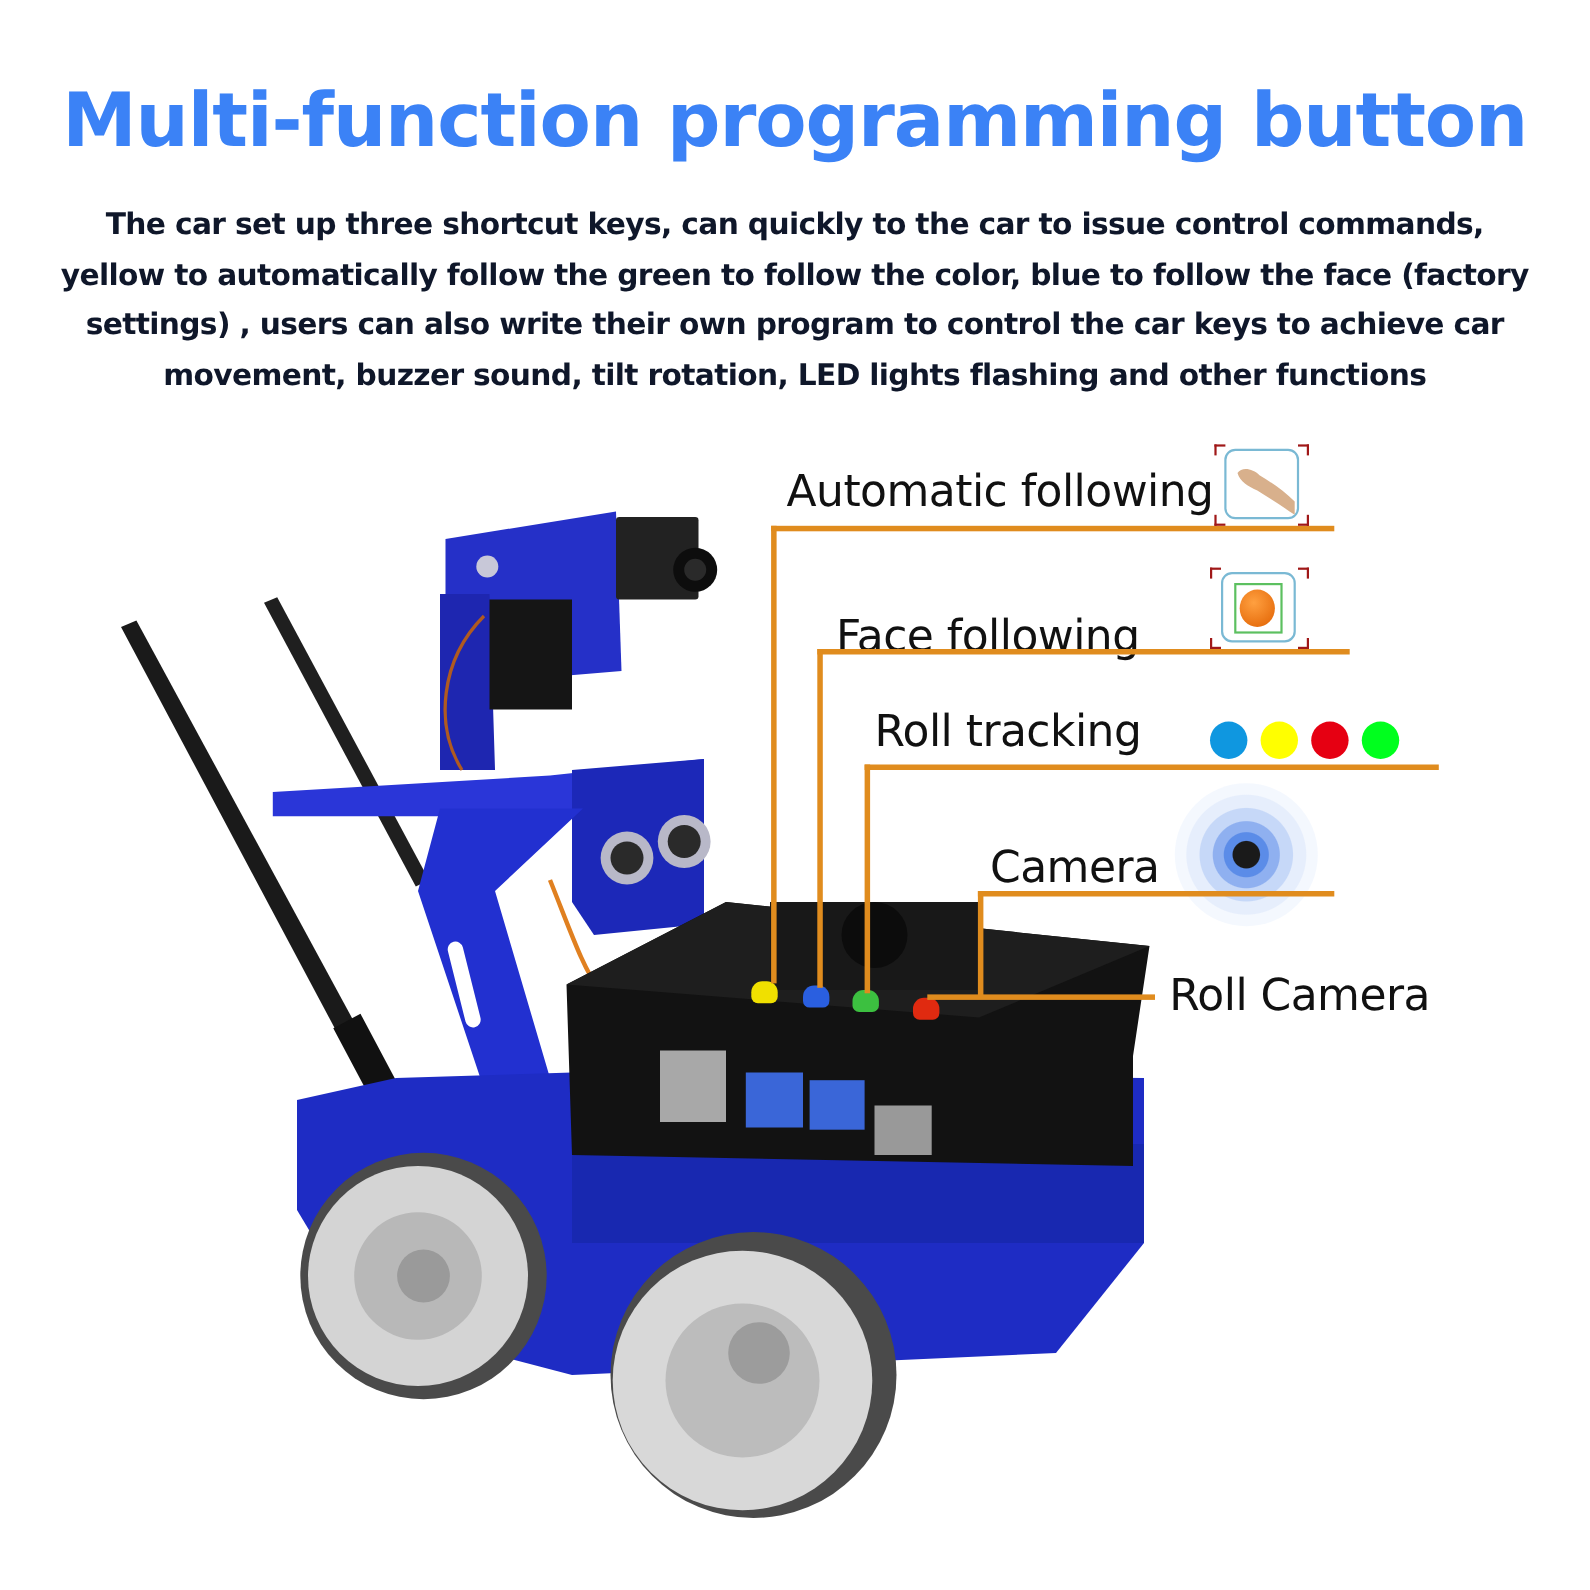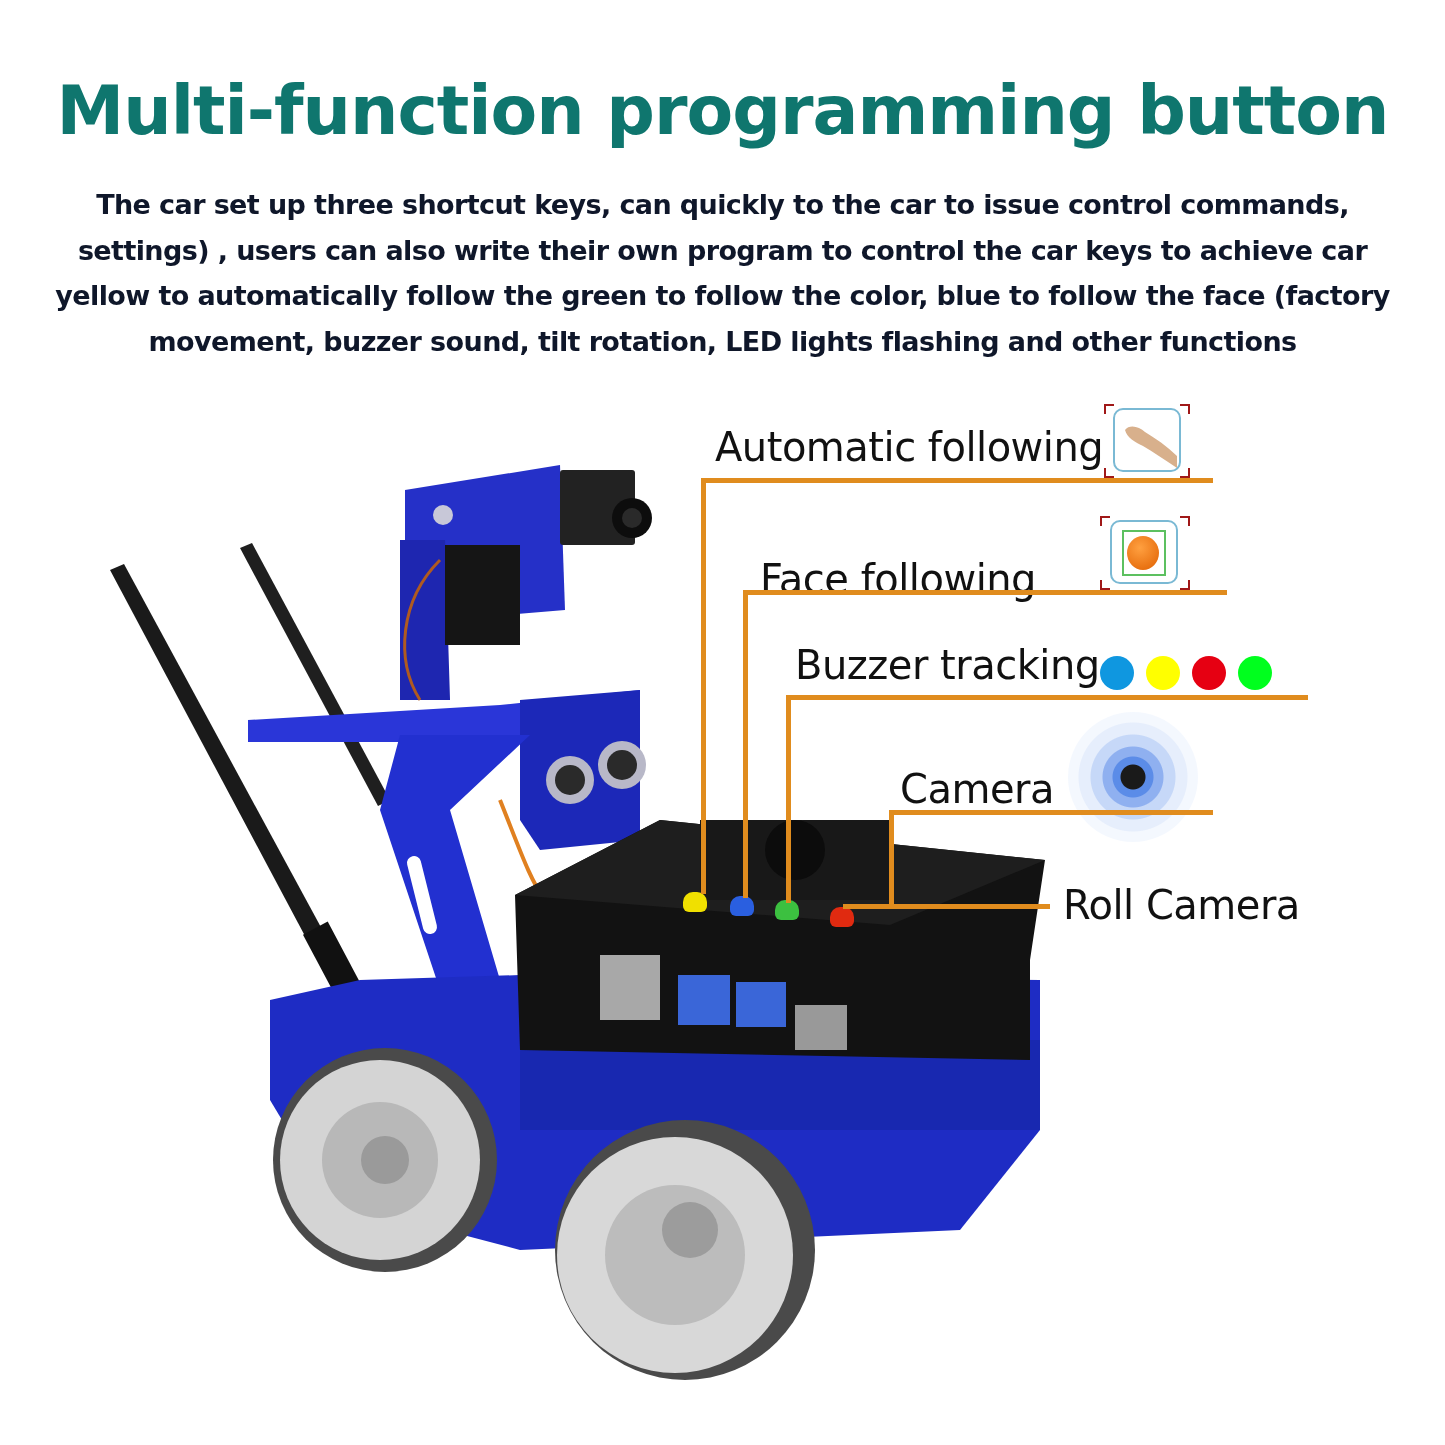--- a/index.html
+++ b/index.html
@@ -1,20 +1,20 @@
 <!DOCTYPE html>
 <html><head>
   <meta charset="utf-8">
   <style>
     html, body { margin: 0; padding: 0; background: #ffffff; }
     body { width: 1445px; height: 1445px; position: relative; overflow: hidden; font-family: "Liberation Sans", sans-serif; }
     .title {
       position: absolute; left: 0; top: 68px; width: 1445px; text-align: center;
       font-family: "DejaVu Sans", sans-serif; font-weight: bold; font-size: 68px;
-      color: #0f766e; letter-spacing: -1px; line-height: 86px;
+      color: #3b82f6; letter-spacing: -1px; line-height: 86px;
     }
     .desc {
       position: absolute; left: 40px; top: 182px; width: 1365px; text-align: center;
       font-family: "DejaVu Sans", sans-serif; font-weight: bold; font-size: 27px;
       color: #0f172a; line-height: 45.5px; letter-spacing: -0.6px;
     }
     .desc span { display: block; white-space: nowrap; }
     .label { position: absolute; font-family: "DejaVu Sans", sans-serif; font-size: 40px; color: #111; white-space: nowrap; line-height: 48px; letter-spacing: -0.5px; }
     .line { position: absolute; background: #e08c1e; }
     .frame { position: absolute; border: 2px solid #7ab9d4; border-radius: 10px; background: #fff; }
@@ -22,22 +22,22 @@
     .dot { position: absolute; width: 34px; height: 34px; border-radius: 50%; }
     .btn { position: absolute; width: 24px; height: 20px; border-radius: 10px 10px 6px 6px; }
   </style>
 </head>
 <body>
 
 <div class="title">Multi-function programming button</div>
 
 <div class="desc">
   <span>The car set up three shortcut keys, can quickly to the car to issue control commands,</span>
+  <span>yellow to automatically follow the green to follow the color, blue to follow the face (factory</span>
   <span>settings) , users can also write their own program to control the car keys to achieve car</span>
-  <span>yellow to automatically follow the green to follow the color, blue to follow the face (factory</span>
   <span>movement, buzzer sound, tilt rotation, LED lights flashing and other functions</span>
 </div>
 
 <svg style="position:absolute;left:0;top:380px;" width="1100" height="1000" viewBox="0 380 1100 1000">
 
   <g>
     <path d="M110 570 L124 564 L355 990 L338 998 Z" fill="#1a1a1a"></path>
     <rect x="318" y="925" width="28" height="70" fill="#111" transform="rotate(-28 330 960)"></rect>
     <path d="M240 548 L252 543 L390 800 L378 806 Z" fill="#1f1f1f"></path>
   </g>
@@ -118,21 +118,21 @@
   <div class="corner" style="left:0;top:0;border-top-width:2px;border-left-width:2px;"></div>
   <div class="corner" style="right:0;top:0;border-top-width:2px;border-right-width:2px;"></div>
   <div class="corner" style="left:0;bottom:0;border-bottom-width:2px;border-left-width:2px;"></div>
   <div class="corner" style="right:0;bottom:0;border-bottom-width:2px;border-right-width:2px;"></div>
   <div class="frame" style="left:10px;top:4px;width:64px;height:60px;">
     <div style="position:absolute;left:10px;top:8px;width:40px;height:42px;border:2px solid #5cc060;"></div>
     <div style="position:absolute;left:15px;top:14px;width:32px;height:34px;border-radius:50%;background:radial-gradient(circle at 40% 35%, #ffa040, #e06000);"></div>
   </div>
 </div>
 
-<div class="label" style="left:795px;top:641px;">Buzzer tracking</div>
+<div class="label" style="left:795px;top:641px;">Roll tracking</div>
 <div class="line" style="left:786px;top:695px;width:522px;height:5px;"></div>
 <div class="line" style="left:786px;top:695px;width:5px;height:208px;"></div>
 <div>
   <div class="dot" style="left:1100px;top:656px;background:#0f97e0;"></div>
   <div class="dot" style="left:1146px;top:656px;background:#ffff00;"></div>
   <div class="dot" style="left:1192px;top:656px;background:#e60012;"></div>
   <div class="dot" style="left:1238px;top:656px;background:#00ff1e;"></div>
 </div>
 
 <div style="position:absolute;left:1068px;top:712px;width:130px;height:130px;border-radius:50%;background:radial-gradient(circle, #1a1a1a 0 12px, #5b8ce8 13px 20px, #8fb0f0 21px 30px, #c6d8f8 31px 42px, #e6eefc 43px 54px, #f4f8fe 55px 65px);"></div>

